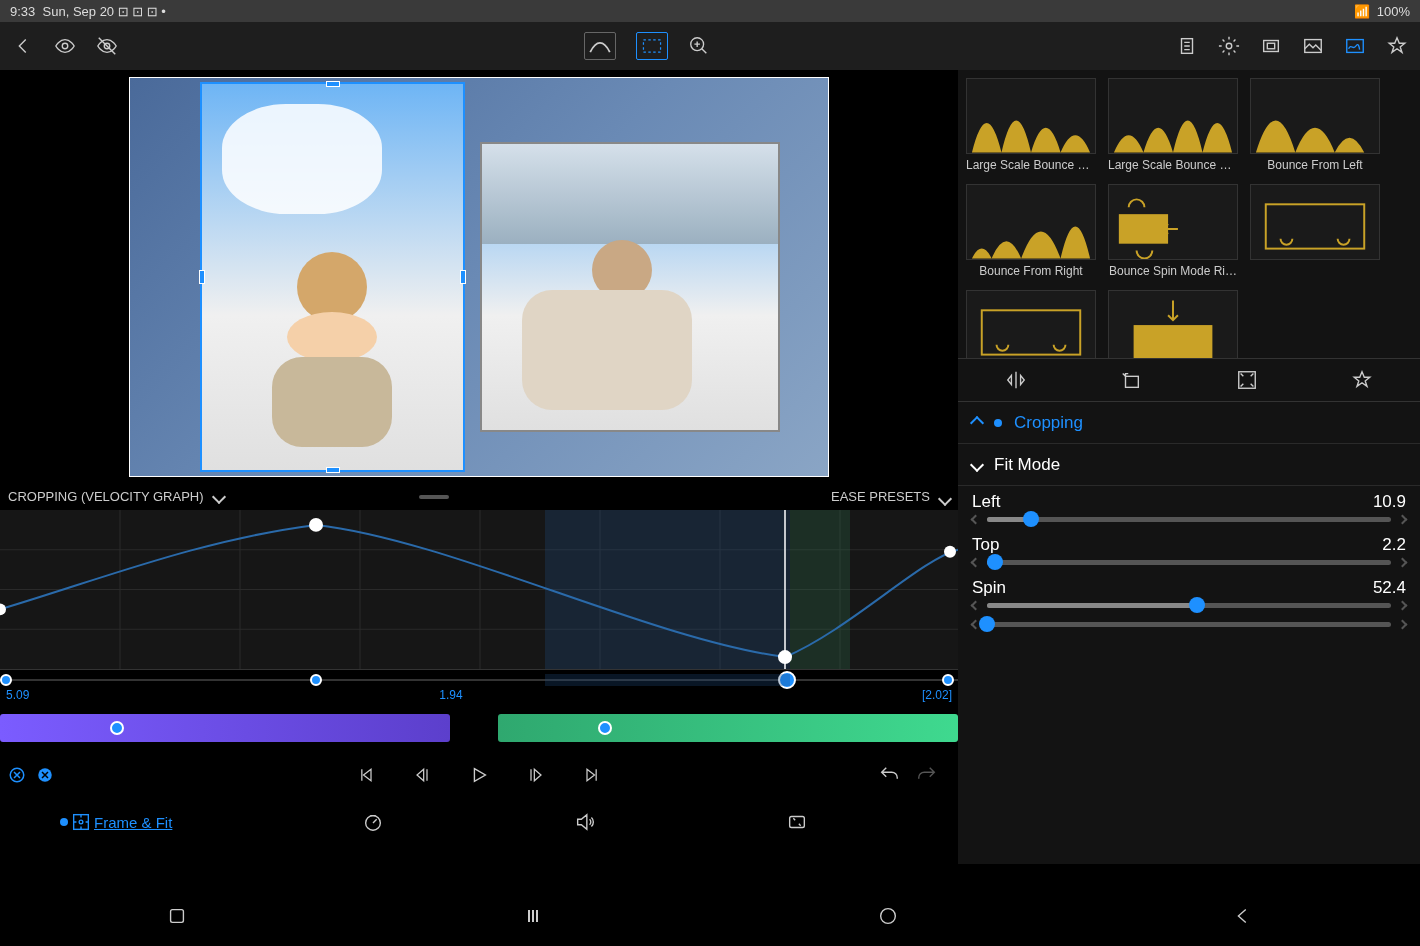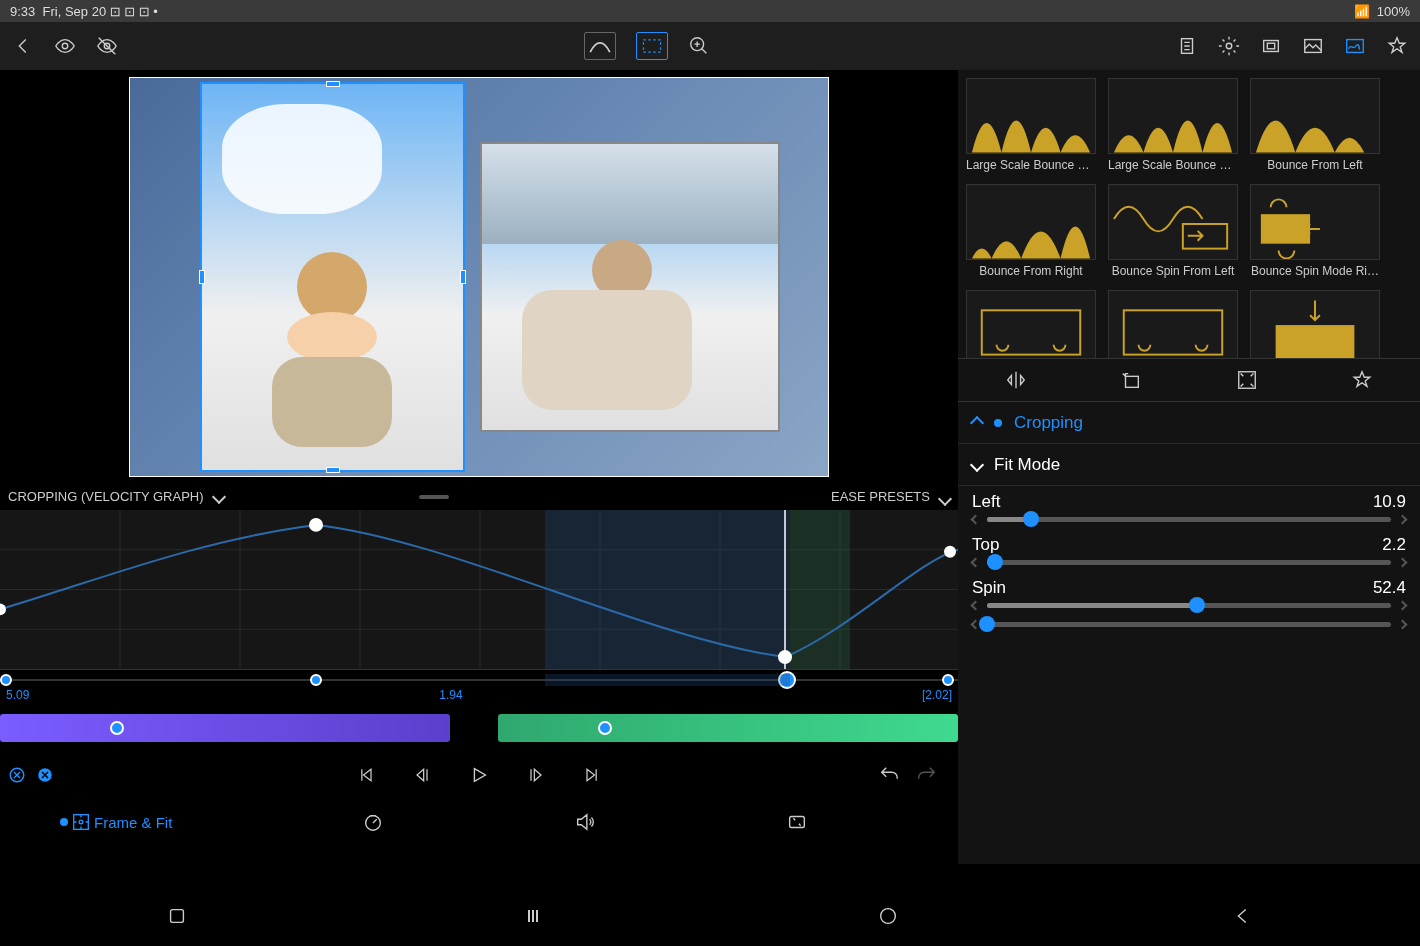--- a/index.html
+++ b/index.html
@@ -63,21 +63,21 @@
 svg { display:block; }
 .stroke-icon { fill:none; stroke:#ccc; stroke-width:1.5; }
 .gold-fill { fill:#c9a227; }
 .gold-stroke { stroke:#c9a227; fill:none; stroke-width:2; }
 </style>
 </head>
 <body>
 
 <div class="status-bar">
   <span>9:33</span>&nbsp;&nbsp;
-  <span>Fri, Sep 20</span>
+  <span>Sun, Sep 20</span>
   &nbsp;<span>⊡</span>
   &nbsp;<span>⊡</span>
   &nbsp;<span>⊡</span>
   &nbsp;•
   <div class="right">
     <span>📶</span>
     <span>100%</span>
   </div>
 </div>
 
@@ -254,21 +254,21 @@
         <svg width="22" height="22" viewBox="0 0 24 24" class="stroke-icon">
             <path d="M9 14l-5-5 5-5M4 9h11a6 6 0 016 6v1"></path>
           </svg>
         <svg width="22" height="22" viewBox="0 0 24 24" style="stroke:#555;fill:none;stroke-width:1.5">
             <path d="M15 14l5-5-5-5M20 9H9a6 6 0 00-6 6v1"></path>
           </svg>
       </div>
     </div>
 
     <div class="bottom-tools">
-      <div style="display:flex;align-items:center;gap:2px;">
+      <div style="display:flex;align-items:center;gap:2px;text-decoration:underline;">
         <div style="width:8px;height:8px;background:#1e90ff;border-radius:50%;"></div>
         <svg width="22" height="22" viewBox="0 0 24 24" style="stroke:#1e90ff;fill:none;stroke-width:1.5">
             <rect x="4" y="4" width="16" height="16"></rect>
             <circle cx="12" cy="12" r="2"></circle>
             <path d="M12 4v3M12 17v3M4 12h3M17 12h3"></path>
           </svg>
         <span>Frame &amp; Fit</span>
       </div>
       <svg width="22" height="22" viewBox="0 0 24 24" class="stroke-icon">
           <circle cx="12" cy="13" r="8"></circle>
@@ -310,30 +310,20 @@
           </div>
         <div class="preset-label">Bounce From Left</div>
       </div>
       <div class="preset">
         <div class="preset-thumb">
             <svg viewBox="0 0 130 70">
               <path class="gold-fill" d="M5 70 Q15 50 25 70 Q40 35 55 70 Q75 15 95 70 Q110 5 125 70 Z"></path>
             </svg>
           </div>
         <div class="preset-label">Bounce From Right</div>
-      </div>
-      <div class="preset">
-        <div class="preset-thumb">
-            <svg viewBox="0 0 130 70">
-              <path class="gold-stroke" d="M5 30 Q20 5 35 30 Q50 55 65 30 Q80 5 95 30"></path>
-              <rect x="75" y="35" width="45" height="25" class="gold-stroke"></rect>
-              <path class="gold-stroke" d="M80 47h15m-5-5l5 5-5 5"></path>
-            </svg>
-          </div>
-        <div class="preset-label">Bounce Spin From Left</div>
       </div>
       <div class="preset">
         <div class="preset-thumb">
             <svg viewBox="0 0 130 70">
               <rect x="10" y="25" width="50" height="30" class="gold-fill"></rect>
               <path class="gold-stroke" d="M70 40h-15m5-5l-5 5 5 5"></path>
               <path class="gold-stroke" d="M20 18a8 8 0 0116 0M44 62a8 8 0 01-16 0"></path>
             </svg>
           </div>
         <div class="preset-label">Bounce Spin Mode Ri…</div>

